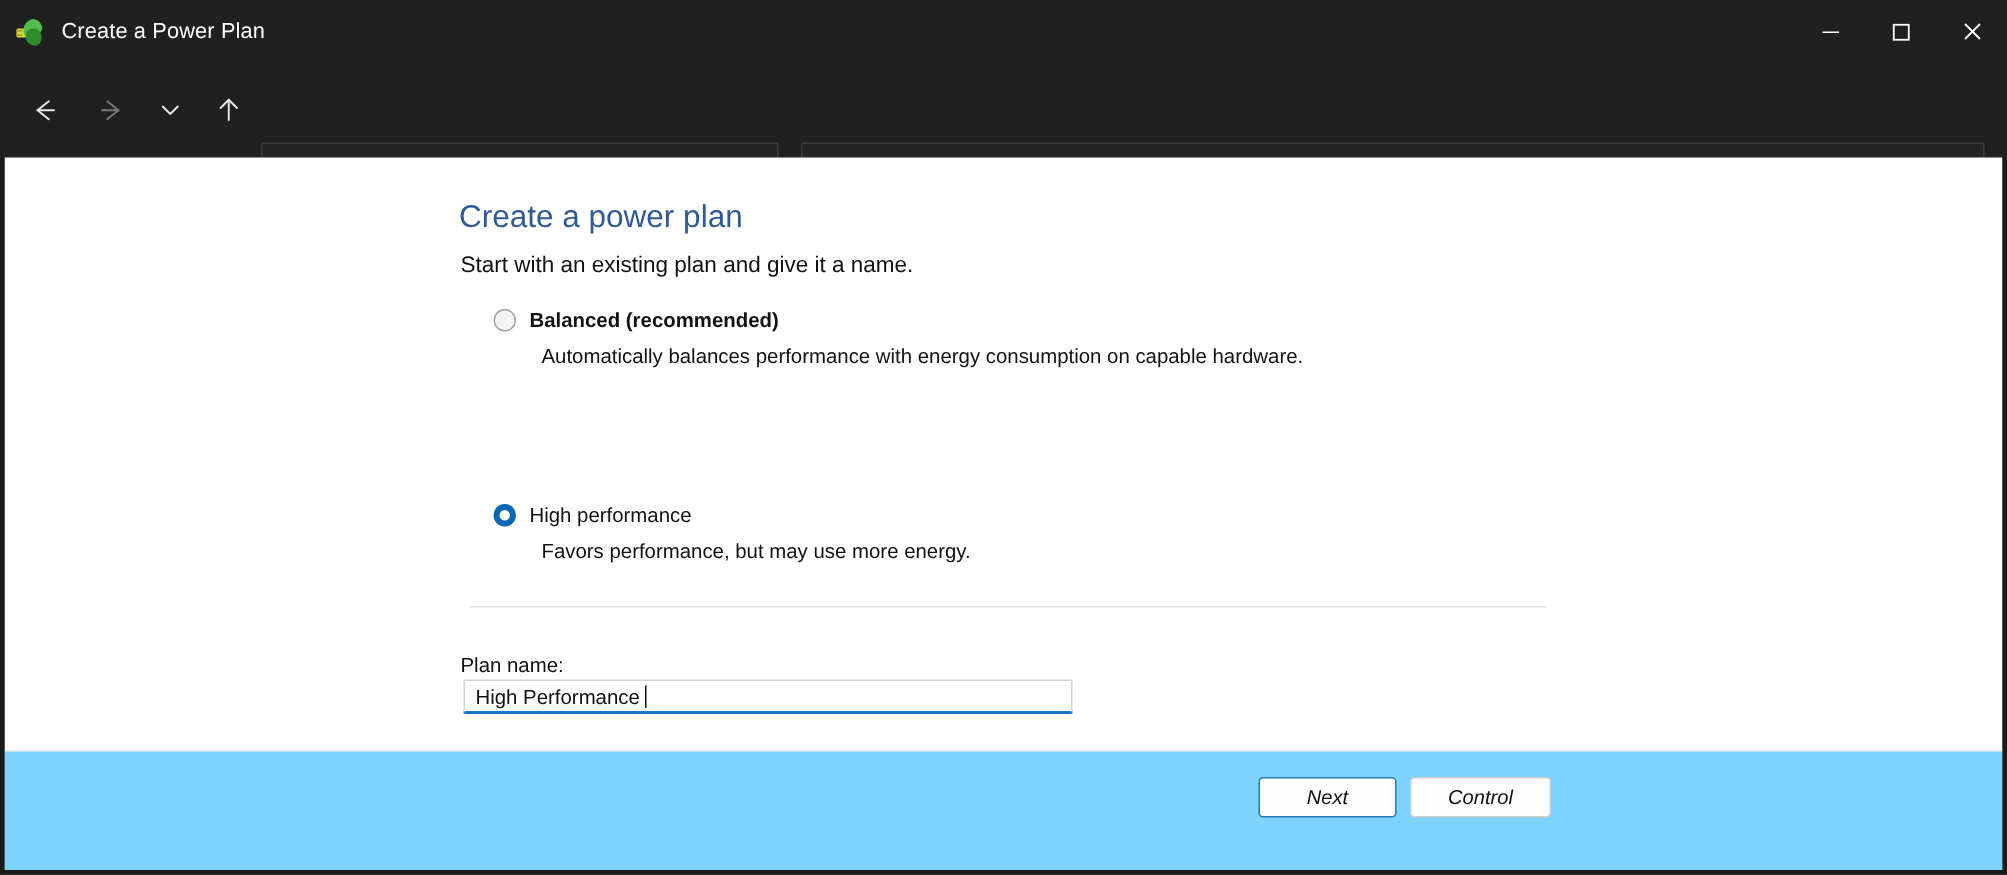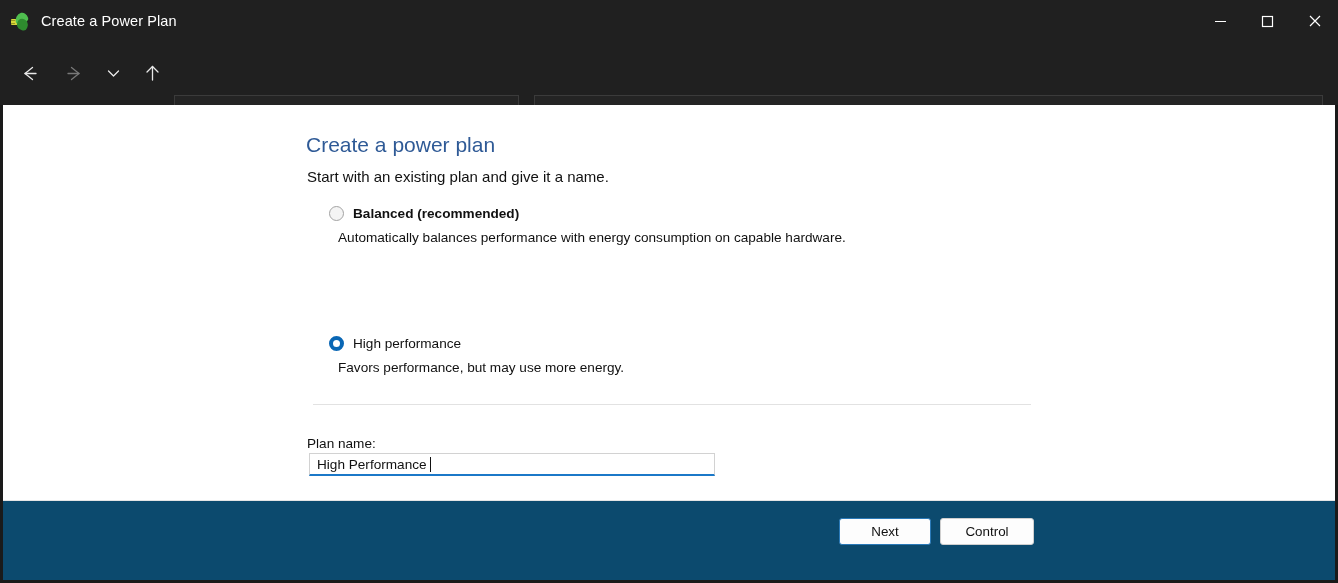--- a/index.html
+++ b/index.html
@@ -253,21 +253,21 @@
     background: #ffffff;
   }
   .opt-label {
     font-size: 13.6px;
     color: #111111;
     white-space: nowrap;
   }
   .opt-label.bold { font-weight: bold; }
   .opt-desc {
     margin-top: 8px;
-    margin-left: 9px;
+    margin-left: 32px;
     font-size: 13.6px;
     color: #111111;
     white-space: nowrap;
   }
 
   .divider {
     position: absolute;
     left: 310px; top: 299px;
     width: 718px;
     height: 1px;
@@ -314,21 +314,22 @@
     width: 1332px;
     height: 1px;
     background: #e5e5e5;
   }
 
   .footer {
     position: absolute;
     left: 0; top: 396px;
     width: 1332px;
     height: 79px;
-    background: #0c4a6e;
+    background: #7dd3fc;
+    font-style: italic;
   }
   .btn {
     position: absolute;
     top: 17px;
     height: 27px;
     box-sizing: border-box;
     border-radius: 3px;
     background: #fdfdfd;
     display: flex;
     align-items: center;

